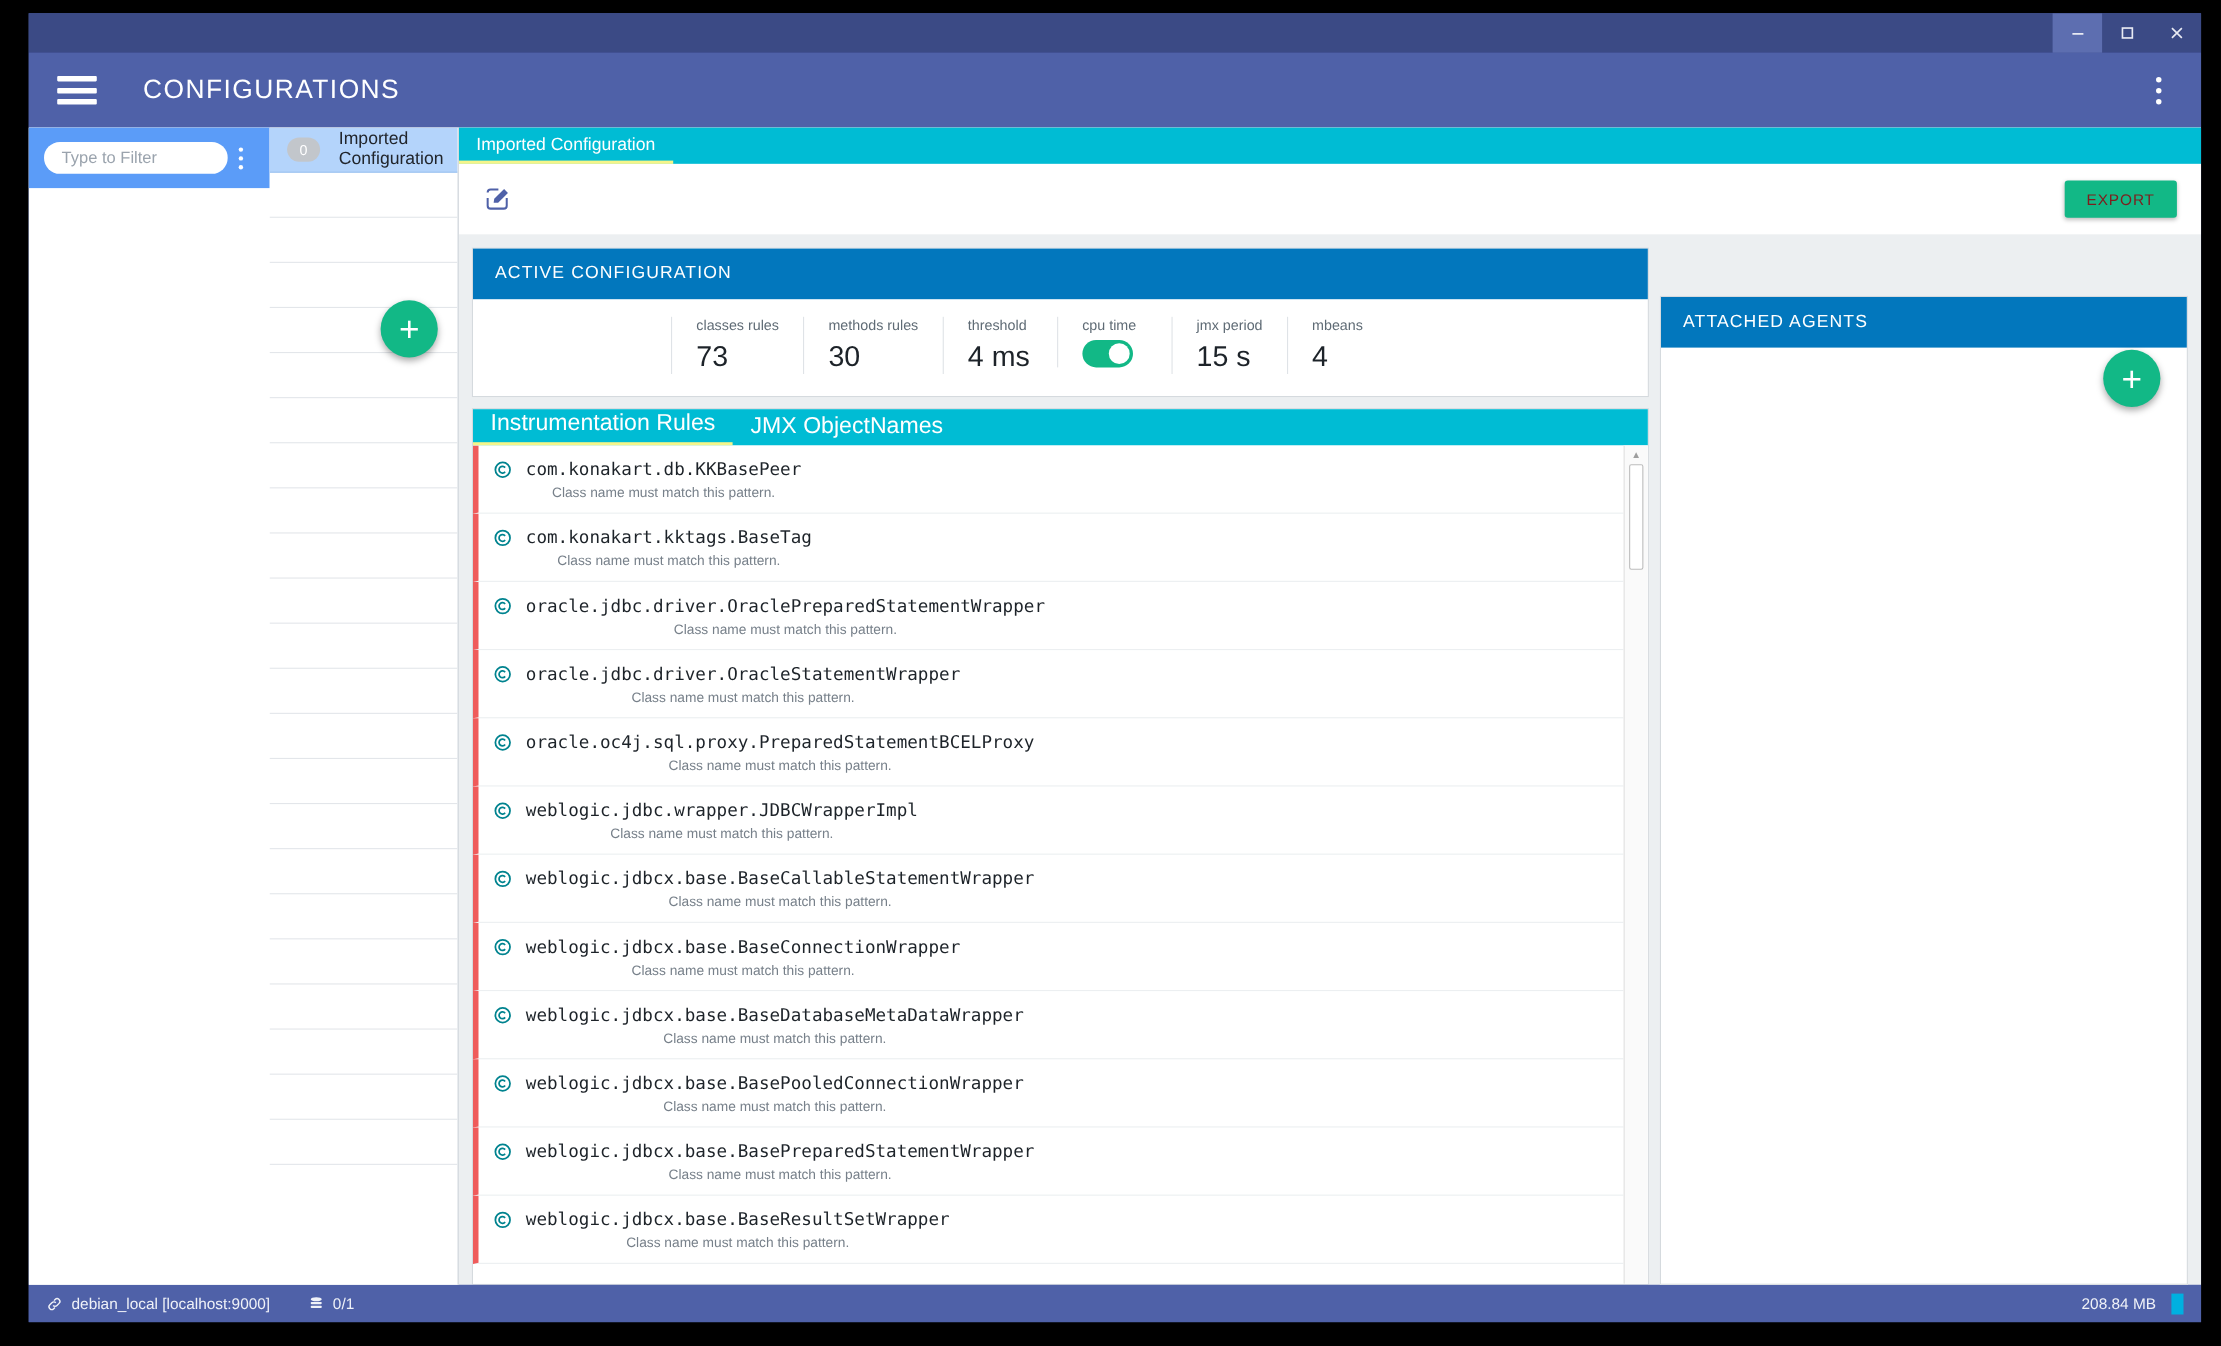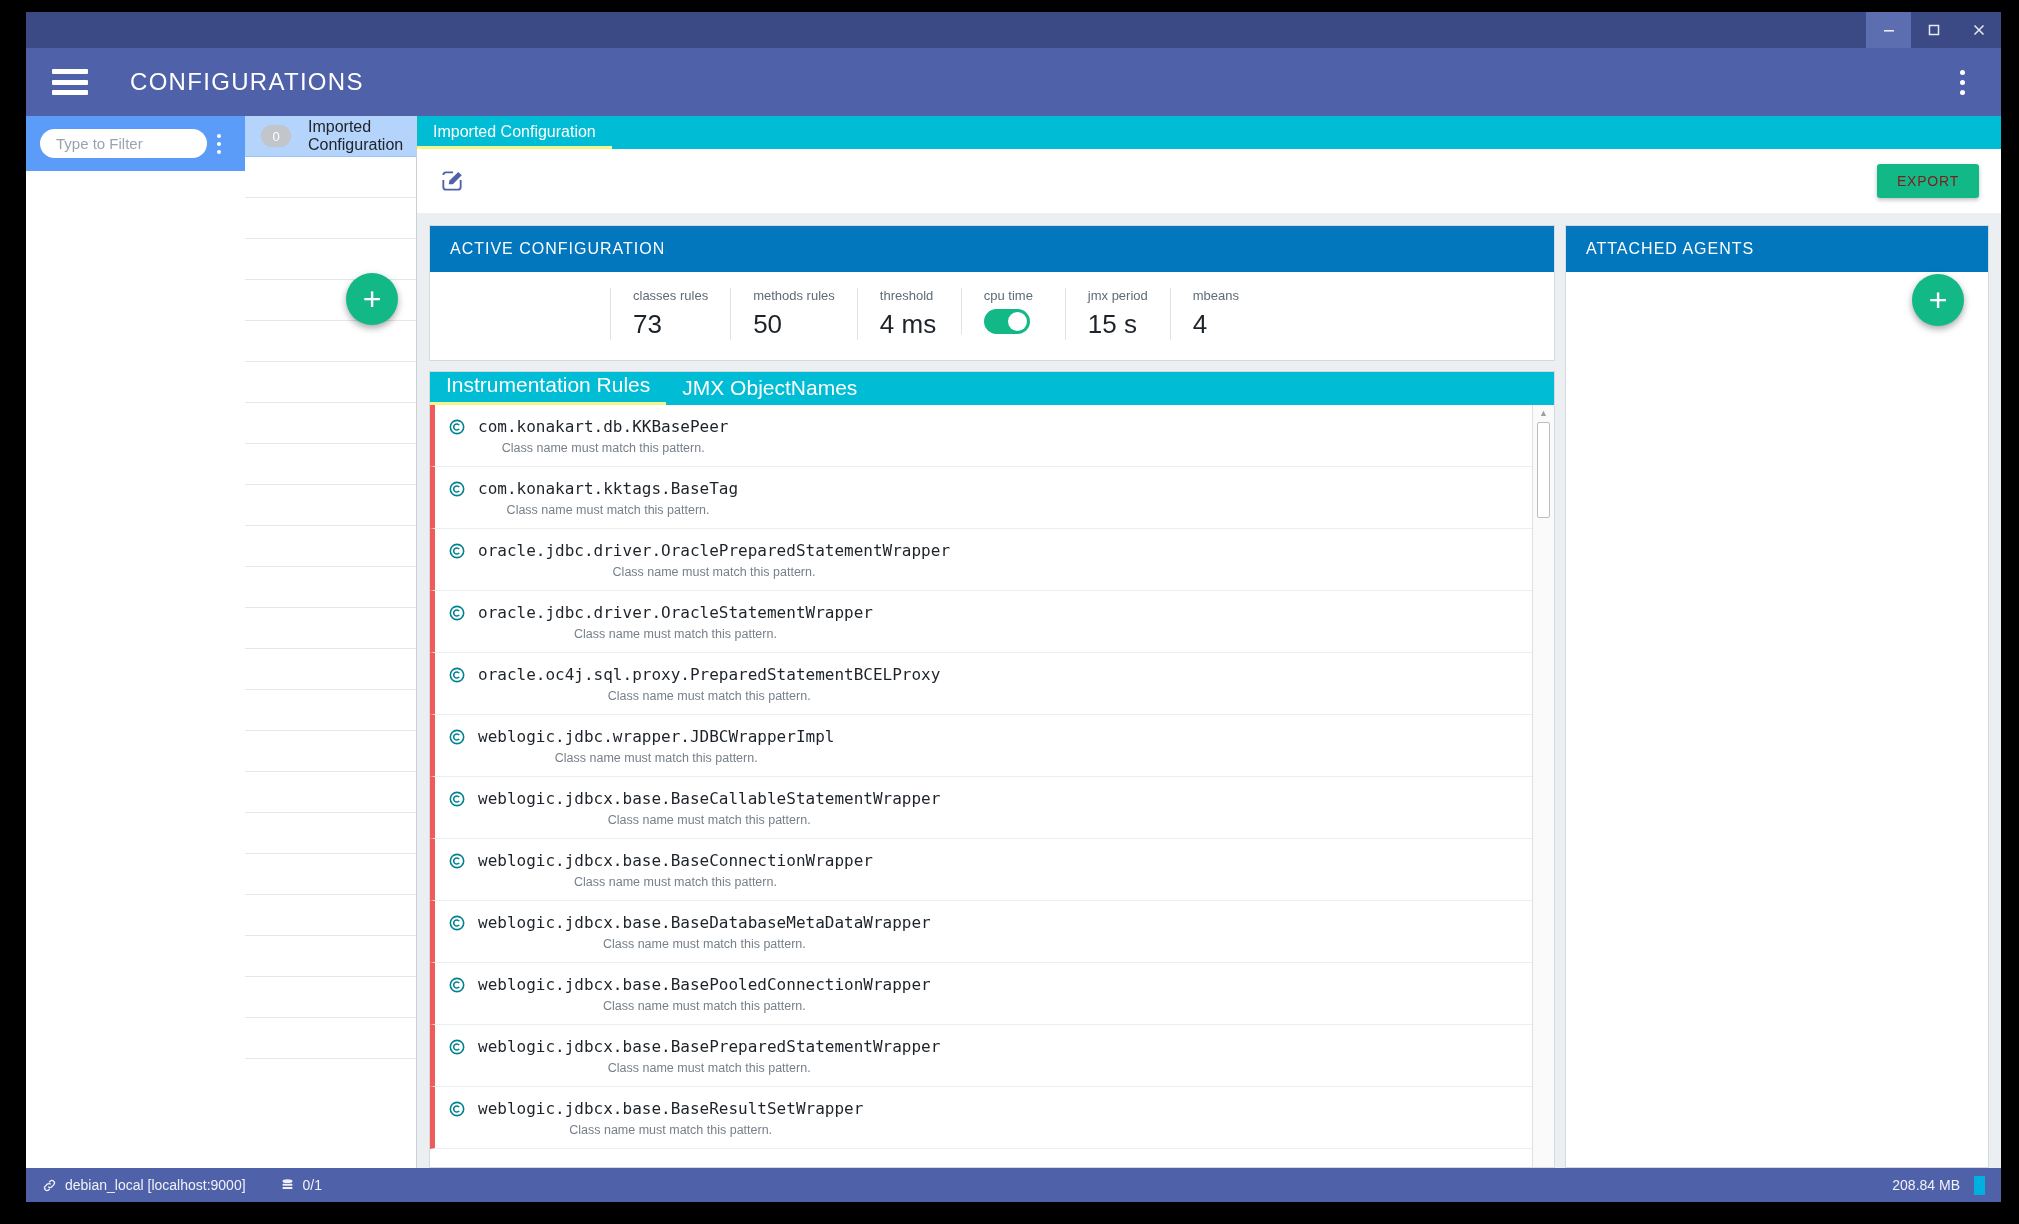--- a/index.html
+++ b/index.html
@@ -108,21 +108,21 @@
     border-left:5px solid #ef5b5b; padding:12px 0 11px 0; }
   .rule-ico { margin:2px 0 0 14px; flex:none; }
   .rule-txt { margin-left:13px; }
   .rule-name { font-family:"DejaVu Sans Mono", monospace; font-size:16px; color:#1d2329; }
   .rule-sub { font-size:12.5px; color:#77808a; margin-top:5px;text-align:center; }
   .sbar { width:22px; flex:none; background:#fafafa; border-left:1px solid #e0e0e0;
     display:flex; flex-direction:column; align-items:center; padding-top:3px; }
   .sbar-arrow { font-size:9px; color:#9e9e9e; }
   .sbar-thumb { width:13px; height:96px; margin-top:4px; background:#fff;
     border:1px solid #bdbdbd; border-radius:2px; }
-  .right-pane { width:424px; flex:none; display:flex; flex-direction:column; }
+  .right-pane { width:480px; flex:none; display:flex; flex-direction:column;margin-top:44px; }
   .agents-card { flex:1; position:relative; }
   .fab-agents { right:24px; top:48px; }
   
   .statusbar { height:34px; background:#4f61a8; flex:none; display:flex; align-items:center;
     padding:0 16px; color:#f0f2f8; font-size:14px; }
   .sb-seg { display:flex; align-items:center; gap:8px; }
   .sb-seg + .sb-seg { margin-left:34px; }
   .mem { margin-left:auto; display:flex; align-items:center; gap:14px; }
   .mem-bar { width:11px; height:19px; background:#00b0e0; }
 </style>
@@ -228,21 +228,21 @@
           <div class="card">
             <div class="card-head">ACTIVE CONFIGURATION</div>
             <div class="stats" id="stats">
                 <div class="stat spacer"></div>
                 <div class="stat">
                   <div class="stat-label">classes rules</div>
                   <div class="stat-value">73</div>
                 </div>
                 <div class="stat">
                   <div class="stat-label">methods rules</div>
-                  <div class="stat-value">50</div>
+                  <div class="stat-value">30</div>
                 </div>
                 <div class="stat">
                   <div class="stat-label">threshold</div>
                   <div class="stat-value">4 ms</div>
                 </div>
                 <div class="stat">
                   <div class="stat-label">cpu time</div>
                   <div class="toggle"></div>
                 </div>
                 <div class="stat">

